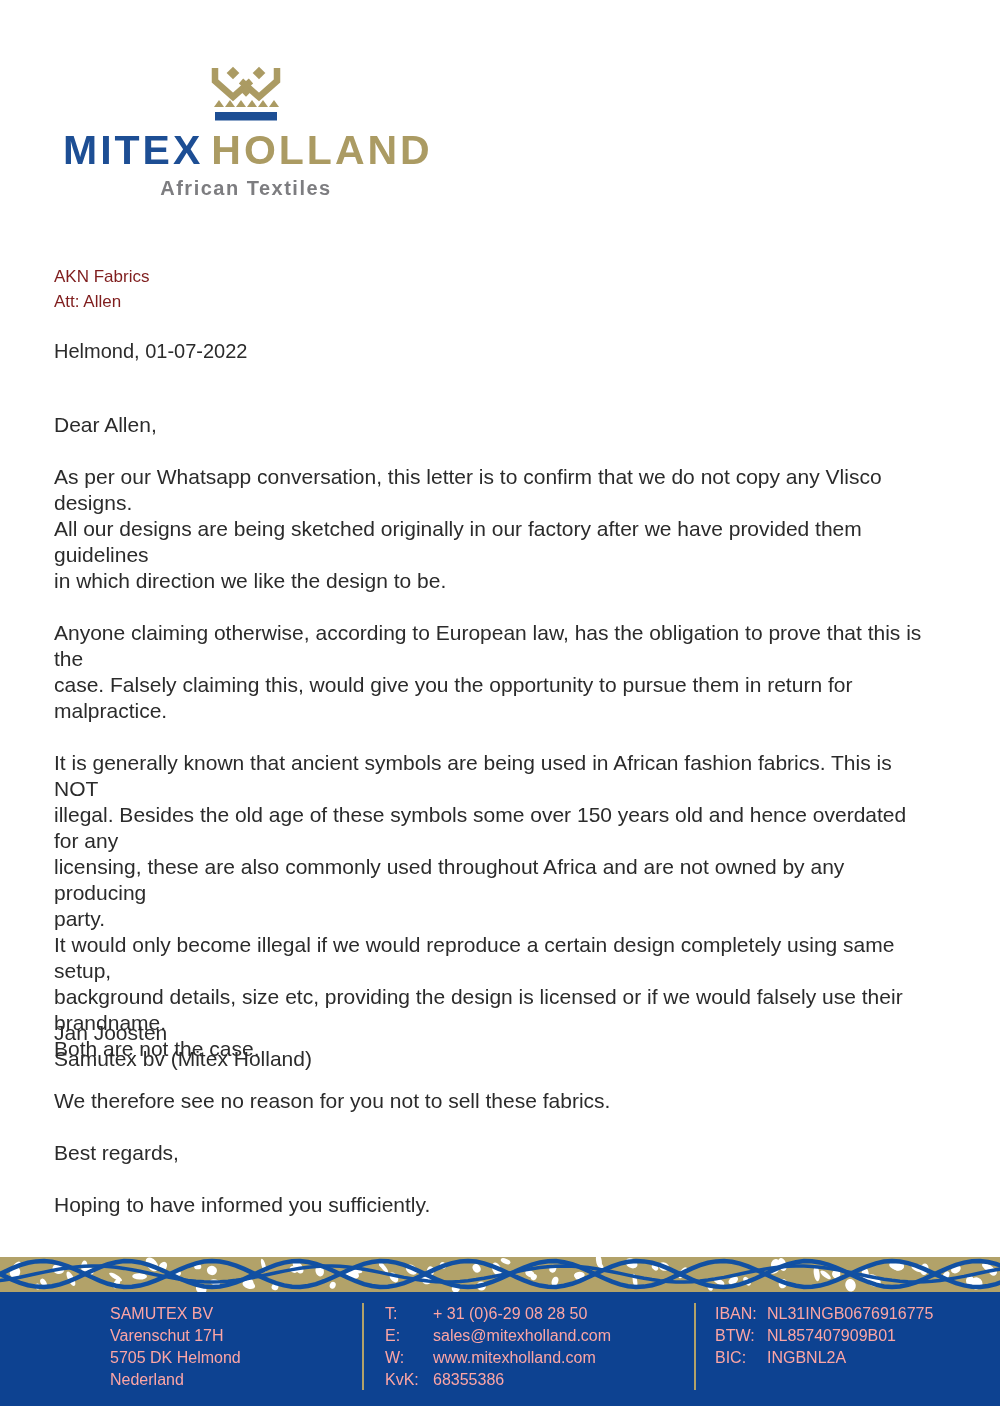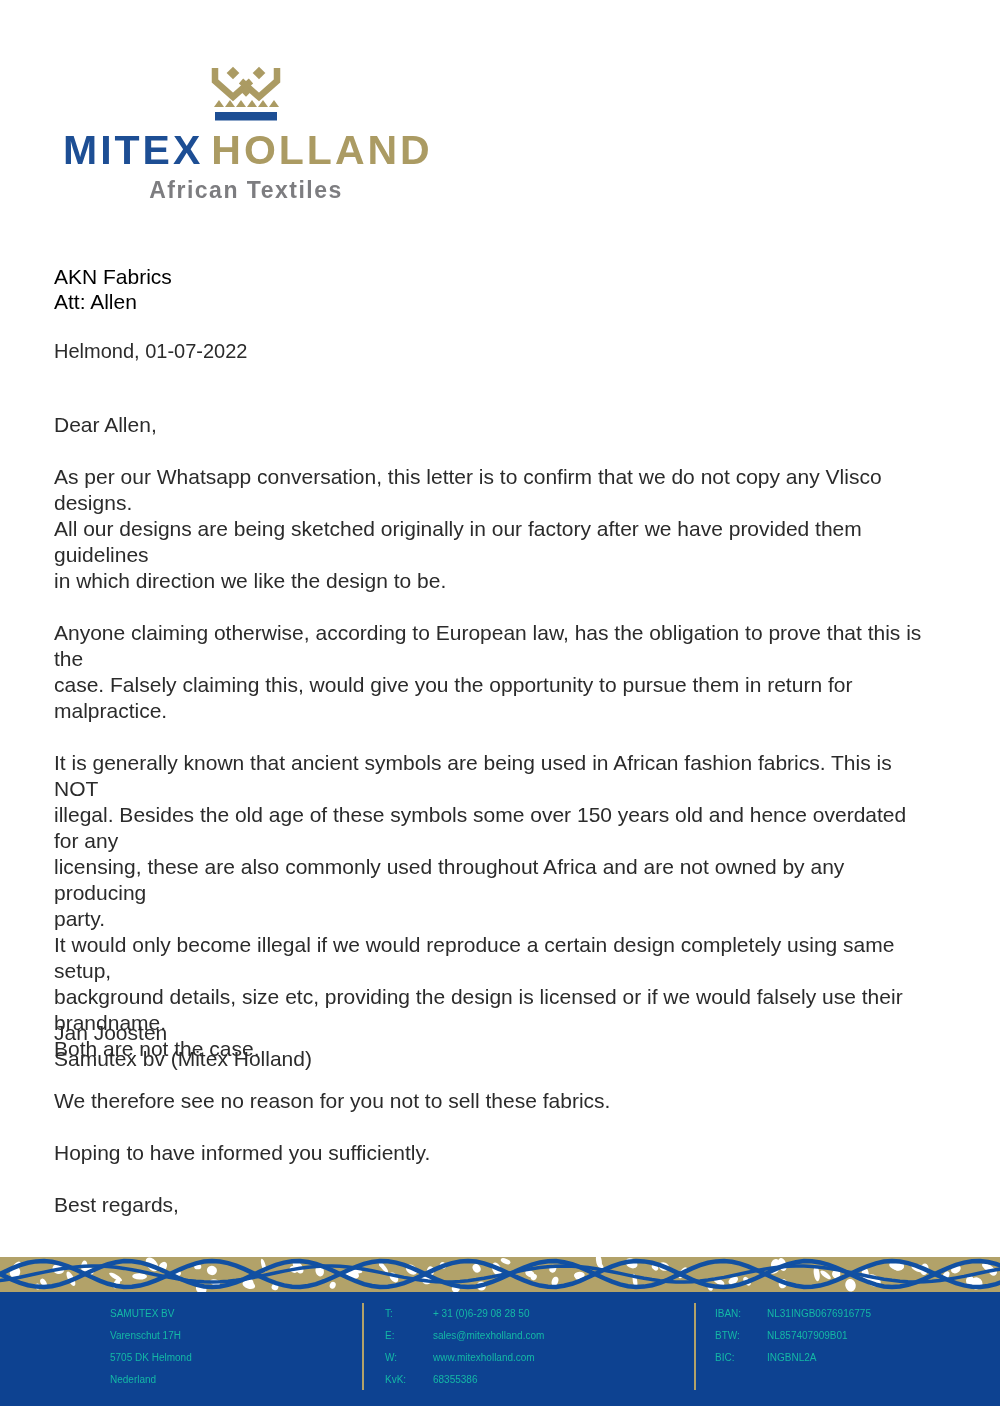--- a/index.html
+++ b/index.html
@@ -7,31 +7,31 @@
   .page {
     position:relative; width:1000px; height:1417px; background:#ffffff;
     font-family:"Liberation Sans", sans-serif; color:#333; overflow:hidden;
   }
   
   .letterhead { position:absolute; left:63px; top:64px; width:366px; text-align:center; }
   .crown { display:block; margin:0 auto 4px auto; width:72px; height:62px; }
   .wordmark { font-size:41px; font-weight:bold; letter-spacing:3px; white-space:nowrap; line-height:1; }
   .wordmark .mitex { color:#1d4e94; }
   .wordmark .holland { color:#ab9b63; margin-left:8px; }
-  .tagline { margin-top:6px; font-size:23px; font-weight:bold; letter-spacing:1.5px; color:#7d7d80; }
+  .tagline { margin-top:6px; font-size:20px; font-weight:bold; letter-spacing:1.5px; color:#7d7d80; }
   
-  .recipient { position:absolute; left:54px; top:264px; font-size:21px; line-height:25px; color:#000000; }
+  .recipient { position:absolute; left:54px; top:264px; font-size:17px; line-height:25px; color:#7f1d1d; }
   .dateline  { position:absolute; left:54px; top:340px; font-size:20px; color:#2b2b2b; }
   .letter-body { position:absolute; left:54px; top:412px; width:880px; font-size:21px; line-height:26px; color:#2b2b2b; }
   .letter-body p { white-space:pre-line; margin-bottom:26px; }
   .signature { position:absolute; left:54px; top:1020px; font-size:21px; line-height:26px; color:#2b2b2b; }
   
   .band { position:absolute; left:0; top:1252px; width:1000px; height:40px; }
   .band svg { display:block; width:100%; height:100%; }
-  .footer { position:absolute; left:0; top:1292px; width:1000px; height:114px; background:#0d4291; color:#14b8a6; font-size:10px; }
+  .footer { position:absolute; left:0; top:1292px; width:1000px; height:114px; background:#0d4291; color:#fca5a5; font-size:16px; }
   .f-col { position:absolute; top:11px; line-height:22px; }
   .f-address { left:110px; }
   .f-contact { left:385px; }
   .f-bank { left:715px; }
   .f-row { display:flex; }
   .f-label { display:inline-block; width:48px; flex:0 0 48px; }
   .f-bank .f-label { width:52px; flex-basis:52px; }
   .f-div { position:absolute; top:11px; width:2px; height:87px; background:#b2a269; }
   .f-div-1 { left:362px; }
   .f-div-2 { left:694px; }
@@ -84,22 +84,22 @@
 case. Falsely claiming this, would give you the opportunity to pursue them in return for malpractice.</p>
       <p>It is generally known that ancient symbols are being used in African fashion fabrics. This is NOT
 illegal. Besides the old age of these symbols some over 150 years old and hence overdated for any
 licensing, these are also commonly used throughout Africa and are not owned by any producing
 party.
 It would only become illegal if we would reproduce a certain design completely using same setup,
 background details, size etc, providing the design is licensed or if we would falsely use their
 brandname.
 Both are not the case.</p>
       <p>We therefore see no reason for you not to sell these fabrics.</p>
+      <p>Best regards,</p>
       <p>Hoping to have informed you sufficiently.</p>
-      <p>Best regards,</p>
     </div>
 
   <div class="signature">
 
   <div>Jan Joosten</div>
       <div>Samutex bv (Mitex Holland)</div>
     </div>
 
   <div class="band">
     <svg viewBox="0 0 1000 40" preserveAspectRatio="none">

